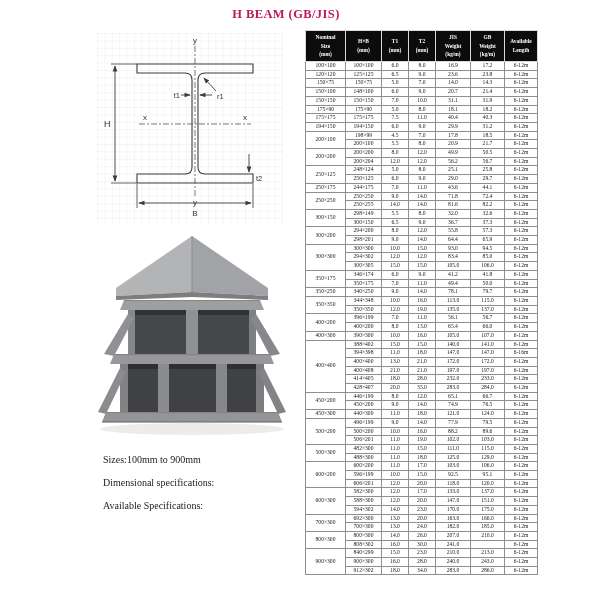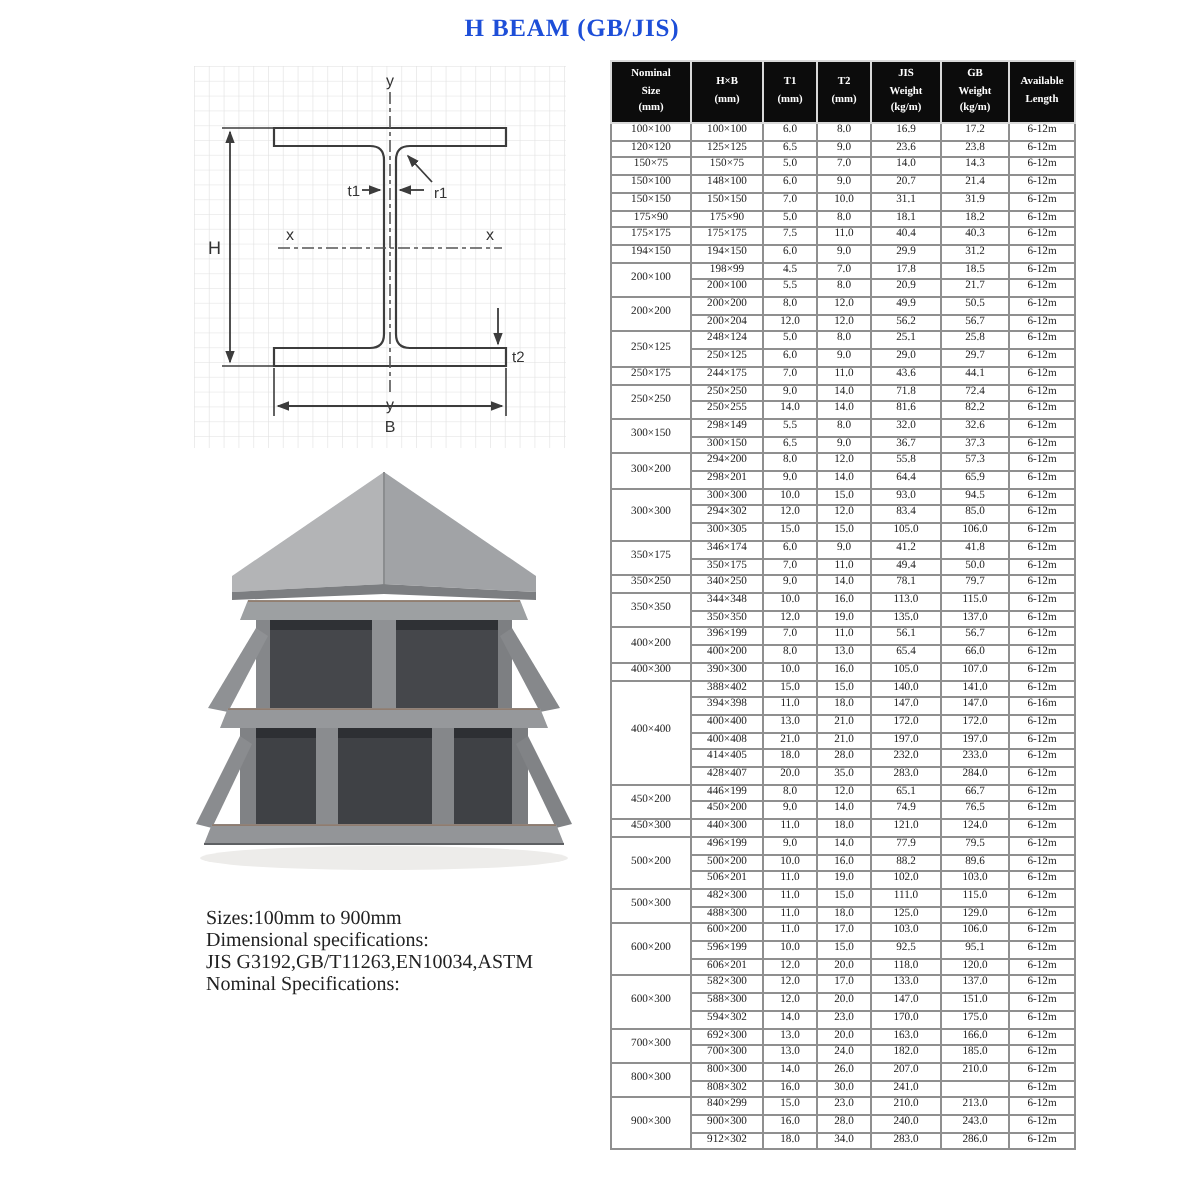--- a/index.html
+++ b/index.html
@@ -1,25 +1,25 @@
 <!DOCTYPE html>
 <html><head>
 <meta charset="utf-8">
 <style>
   html,body{margin:0;padding:0;}
   body{width:600px;height:600px;background:#ffffff;position:relative;overflow:hidden;
        font-family:"Liberation Serif",serif;color:#1a1a1a;}
   .page{position:absolute;inset:0;}
   .title{position:absolute;left:0;top:7px;width:572px;text-align:center;margin:0;
-         font-size:12.5px;font-weight:bold;letter-spacing:.4px;color:#1d4ed8;}
+         font-size:12.5px;font-weight:bold;letter-spacing:.4px;color:#be185d;}
   .diagram{position:absolute;left:97px;top:33px;width:186px;height:191px;}
   .photo{position:absolute;left:98px;top:226px;width:188px;height:218px;}
   .specs{position:absolute;left:103px;top:454px;width:210px;font-size:10px;line-height:11px;color:#222;}
   .specs p{margin:0;}
-  .specs .gap{}
+  .specs .gap{margin-top:12px;}
   table.sizes{position:absolute;left:305px;top:30px;width:232px;border-collapse:collapse;
         table-layout:fixed;font-size:5.6px;color:#1a1a1a;border:1px solid #4a4a4a;}
   table.sizes thead th{background:#0c0c0c;color:#fff;font-weight:bold;font-size:5.4px;
         height:30px;padding:0;border:1px solid #d9d9d9;vertical-align:middle;}
   table.sizes thead th div{line-height:1.6;text-align:center;}
   table.sizes td{border:1px solid #8f8f8f;height:7.6px;line-height:7.7px;text-align:center;
         padding:0;white-space:nowrap;overflow:hidden;}
   svg text{font-family:"Liberation Sans",sans-serif;}
 </style>
 </head>
@@ -106,22 +106,21 @@
       <polygon points="188,186 166,142 160,146 180,188" fill="#818386"></polygon>
       <polygon points="8,186 180,186 184,196 4,196" fill="#939598"></polygon>
       <line x1="8" y1="186.6" x2="180" y2="186.6" stroke="#8d6c55" stroke-width="0.9" opacity="0.6"></line>
       <line x1="4" y1="196" x2="184" y2="196" stroke="#5e6063" stroke-width="1"></line>
     </svg>
   </div>
 
   <div class="specs">
     <p>Sizes:100mm to 900mm</p>
     <p class="gap">Dimensional specifications:</p>
-    <p>JIS G3192,GB/T11263,EN10034,ASTM</p>
-    <p class="gap">Nominal Specifications:</p>
+    <p class="gap">Available Specifications:</p>
   </div>
 
   <table class="sizes">
     <colgroup>
       <col style="width:40px">
         <col style="width:36px">
         <col style="width:27px">
       <col style="width:27px">
         <col style="width:35px">
         <col style="width:34px">

